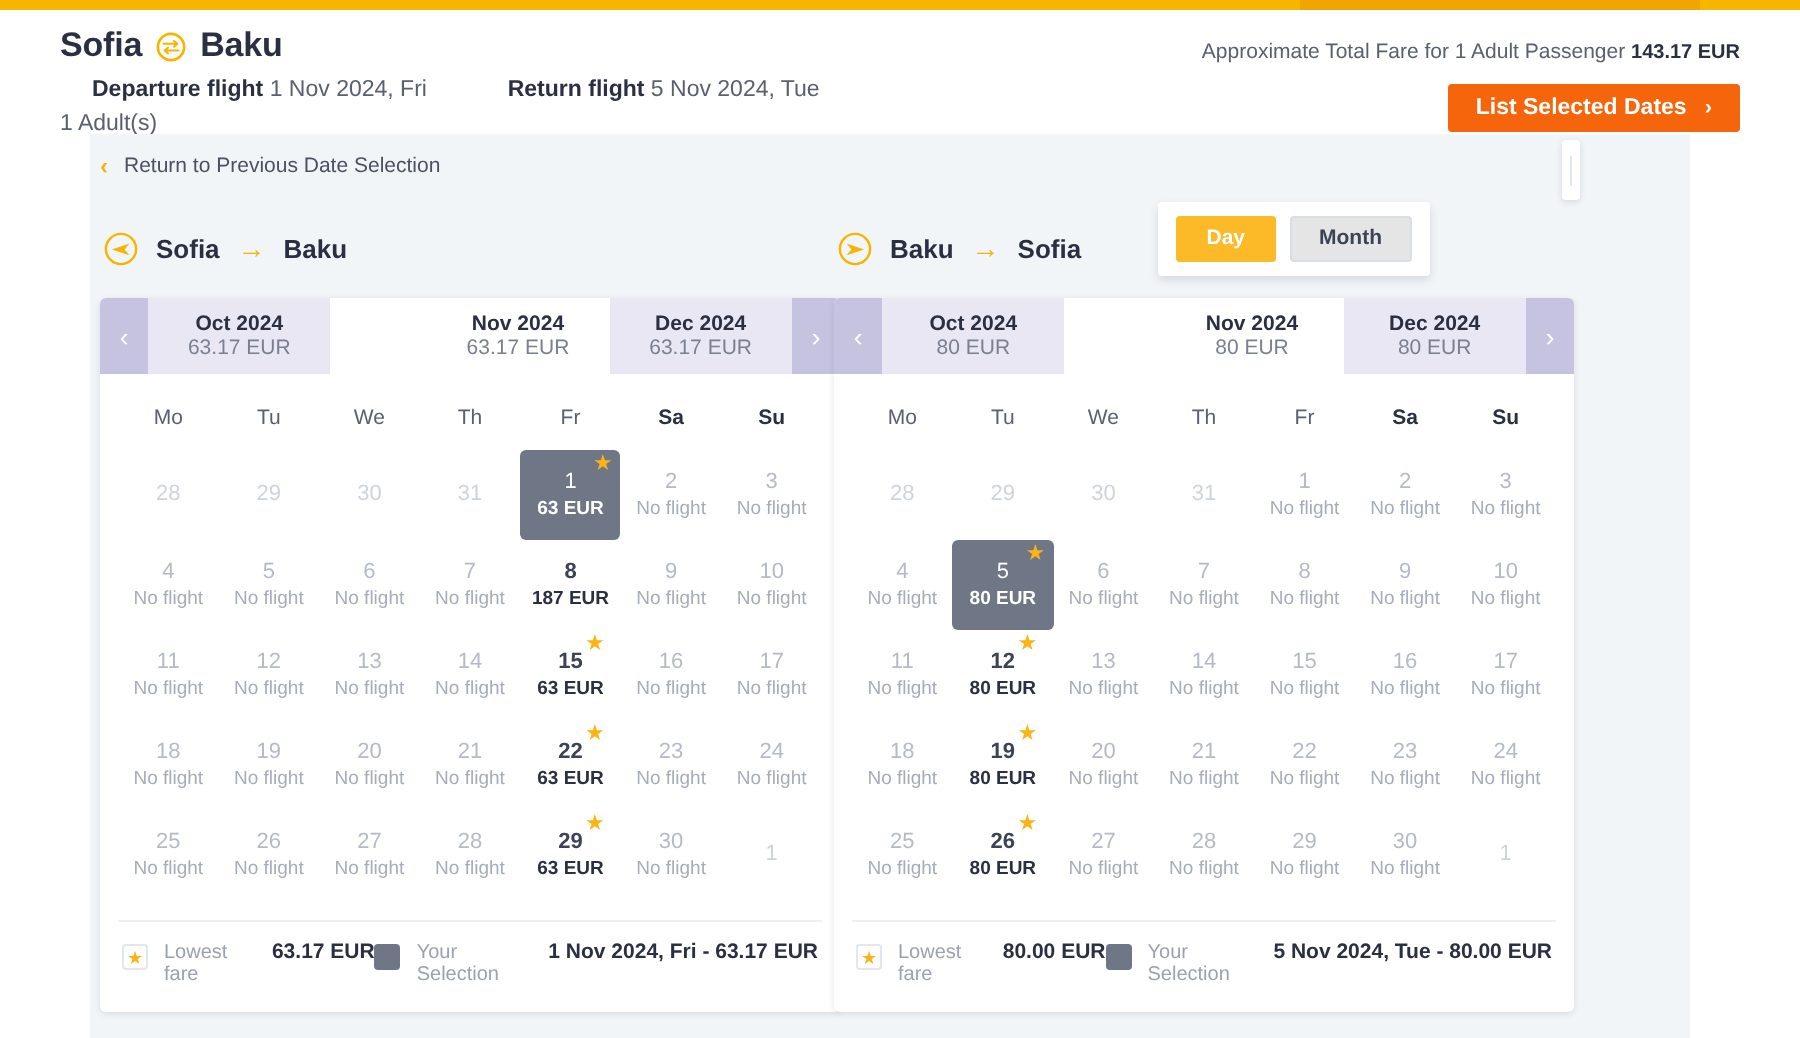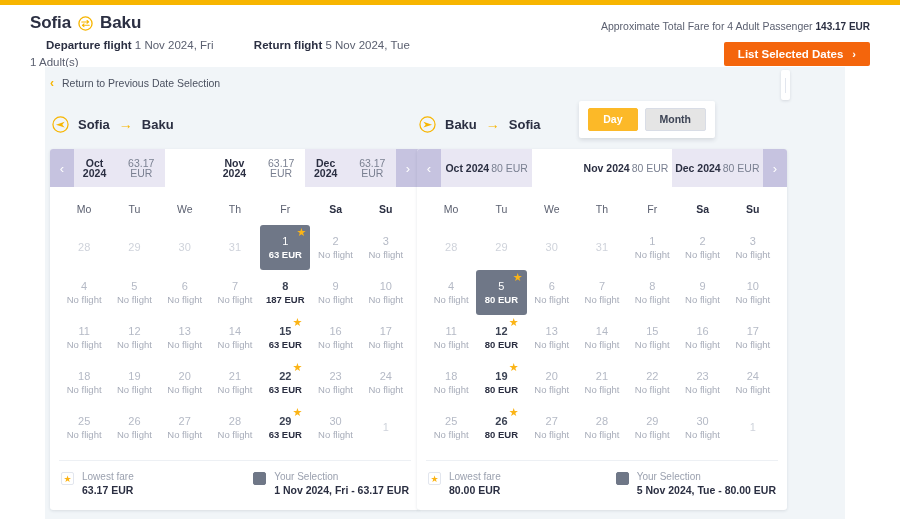--- a/index.html
+++ b/index.html
@@ -133,21 +133,21 @@
 
   
   .month-strip { display:flex; height:38px; }
   .mnav {
     width:24px; background:#c6c3e0; color:#fff;
     display:flex; align-items:center; justify-content:center;
     font-size:13px; cursor:pointer; flex:0 0 24px;
   }
   .mtab {
     flex:1 1 0; text-align:center; cursor:pointer;
-    display:flex; flex-direction:row; align-items:center; justify-content:center;
+    display:flex; flex-direction:column; align-items:center; justify-content:center;
     background:#e9e7f3; gap:2px;
   }
   .mtab.active { background:#ffffff;padding-left:48px; }
   .mtab .m-name { font-size:10.5px; font-weight:bold; color:#2b2f42; line-height:1; }
   .mtab .m-fare { font-size:10.5px; color:#7a8091; line-height:1; }
 
   
   .grid-wrap { padding:10px 9px 4px 9px; }
   .wk-row, .day-row { display:flex; }
   .wk-cell {
@@ -186,21 +186,21 @@
     display:flex; justify-content:space-between;
   }
   .lg-item { display:flex; gap:8px; align-items:flex-start; }
   .lg-swatch {
     width:13px; height:13px; flex:0 0 13px; margin-top:1px;
     border:1px solid #e2e6ee; border-radius:2px;
     display:flex; align-items:center; justify-content:center;
     font-size:9px; color:#fbb416; background:#fff;
   }
   .lg-swatch.sel { background:#6f7787; border-color:#6f7787; }
-  .lg-text { display:flex; flex-direction:column; gap:3px; }
+  .lg-text { display:flex; gap:3px; }
   .lg-label { font-size:10px; color:#9ba1af; line-height:1.1; }
   .lg-value { font-size:10.5px; color:#2b2f42; font-weight:bold; line-height:1.1; white-space:nowrap;}
 </style>
 </head>
 <body>
 
 <div id="app">
 
   <div class="top-strip">
     <div class="seg" style="left:650px;width:200px;"></div>
@@ -222,21 +222,21 @@
     <div class="flight-meta">
       <b>Departure flight</b>
       <span>1 Nov 2024, Fri</span>
       <span class="gap"></span>
       <b>Return flight</b>
       <span>5 Nov 2024, Tue</span>
       <span class="pax">1 Adult(s)</span>
     </div>
 
     <div class="fare-note">
-      <span>Approximate Total Fare for 4 Adult Passenger</span>
+      <span>Approximate Total Fare for 1 Adult Passenger</span>
       <b>143.17 EUR</b>
     </div>
 
     <button class="list-btn">
       <span>List Selected Dates</span>
       <span class="chev">›</span>
     </button>
   </div>
 
   <div class="body-left-fill"></div>

